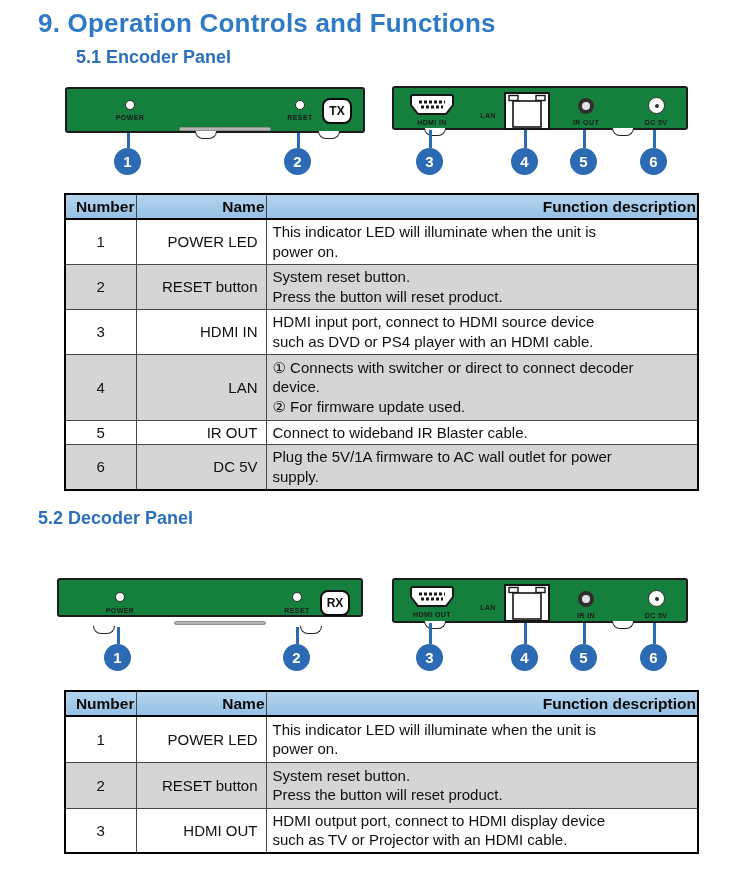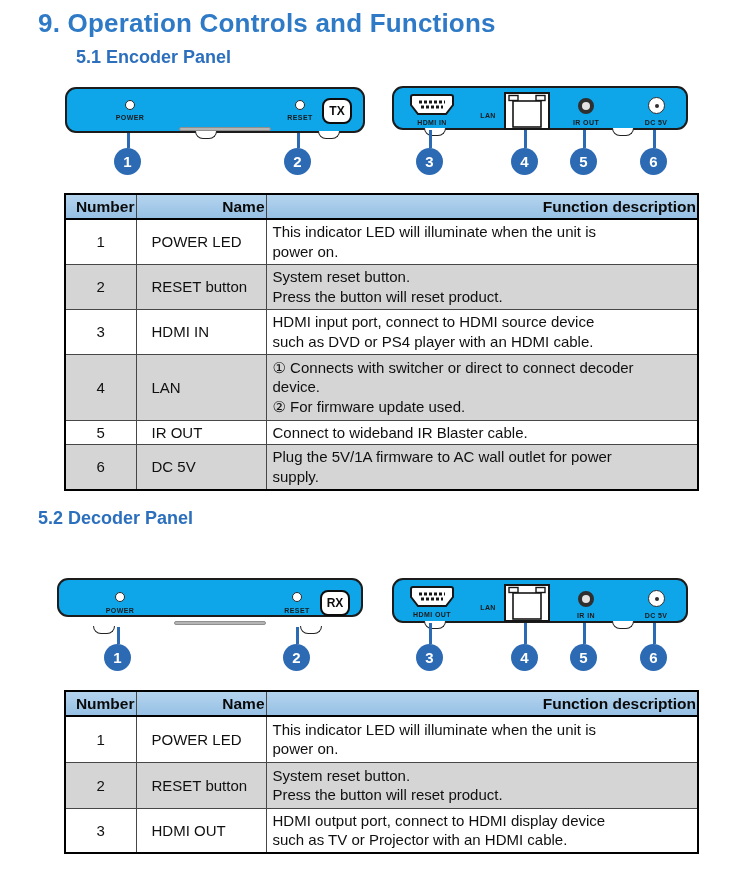--- a/index.html
+++ b/index.html
@@ -12,21 +12,21 @@
   .h2 { position:absolute; left:38px; font-size:18px; font-weight:bold; color:#2b6fbd; }
   .h2.enc { top:47px;margin-left:38px; }
   .h2.dec { top:508px; }
 
   
   .diagram { position:absolute; left:0; width:750px; }
   .diagram.enc { top:84px; height:112px; }
   .diagram.dec { top:574px; height:112px; }
 
   .panel {
-    position:absolute; background:#0ea5e9; border:2px solid #1c1c1c; border-radius:11px;
+    position:absolute; background:#15803d; border:2px solid #1c1c1c; border-radius:3px;
     box-sizing:border-box;
   }
   .panel-label {
     position:absolute; font-size:7px; font-weight:bold; color:#1a1a1a;
     letter-spacing:0.4px; text-align:center; white-space:nowrap;
   }
   .led { position:absolute; width:10px; height:10px; border:1.6px solid #2a2a2a; border-radius:50%; background:#fff; box-sizing:border-box; }
   .badge {
     position:absolute; width:30px; height:26px; border:2.6px solid #0c0c0c; border-radius:8px;
     display:flex; align-items:center; justify-content:center;
@@ -58,21 +58,21 @@
   table.func th, table.func td { border:1px solid #474747; box-sizing:border-box; }
   table.func thead th {
     background:linear-gradient(180deg,#b4d4ee 0%, #96c0e4 100%);
     font-weight:bold; font-size:15.5px; height:25px; text-align:right; color:#0a0a0a;
     border-bottom:2px solid #000;
   }
   col.c-num { width:71px; }
   col.c-name { width:130px; }
   col.c-desc { width:432px; }
   td.num { text-align:center; vertical-align:middle; }
-  td.name { padding:2px 15px; vertical-align:middle; }
+  td.name { padding:2px 8px; vertical-align:middle;text-align:right; }
   td.desc { padding:2px 6px; vertical-align:middle; white-space:pre-line; line-height:1.3; }
   tr.alt { background:#d5d5d5; }
 </style>
 </head>
 <body>
 
 <div class="page">
 
   <div class="h1">9. Operation Controls and Functions</div>
   <div class="h2 enc">5.1 Encoder Panel</div>

